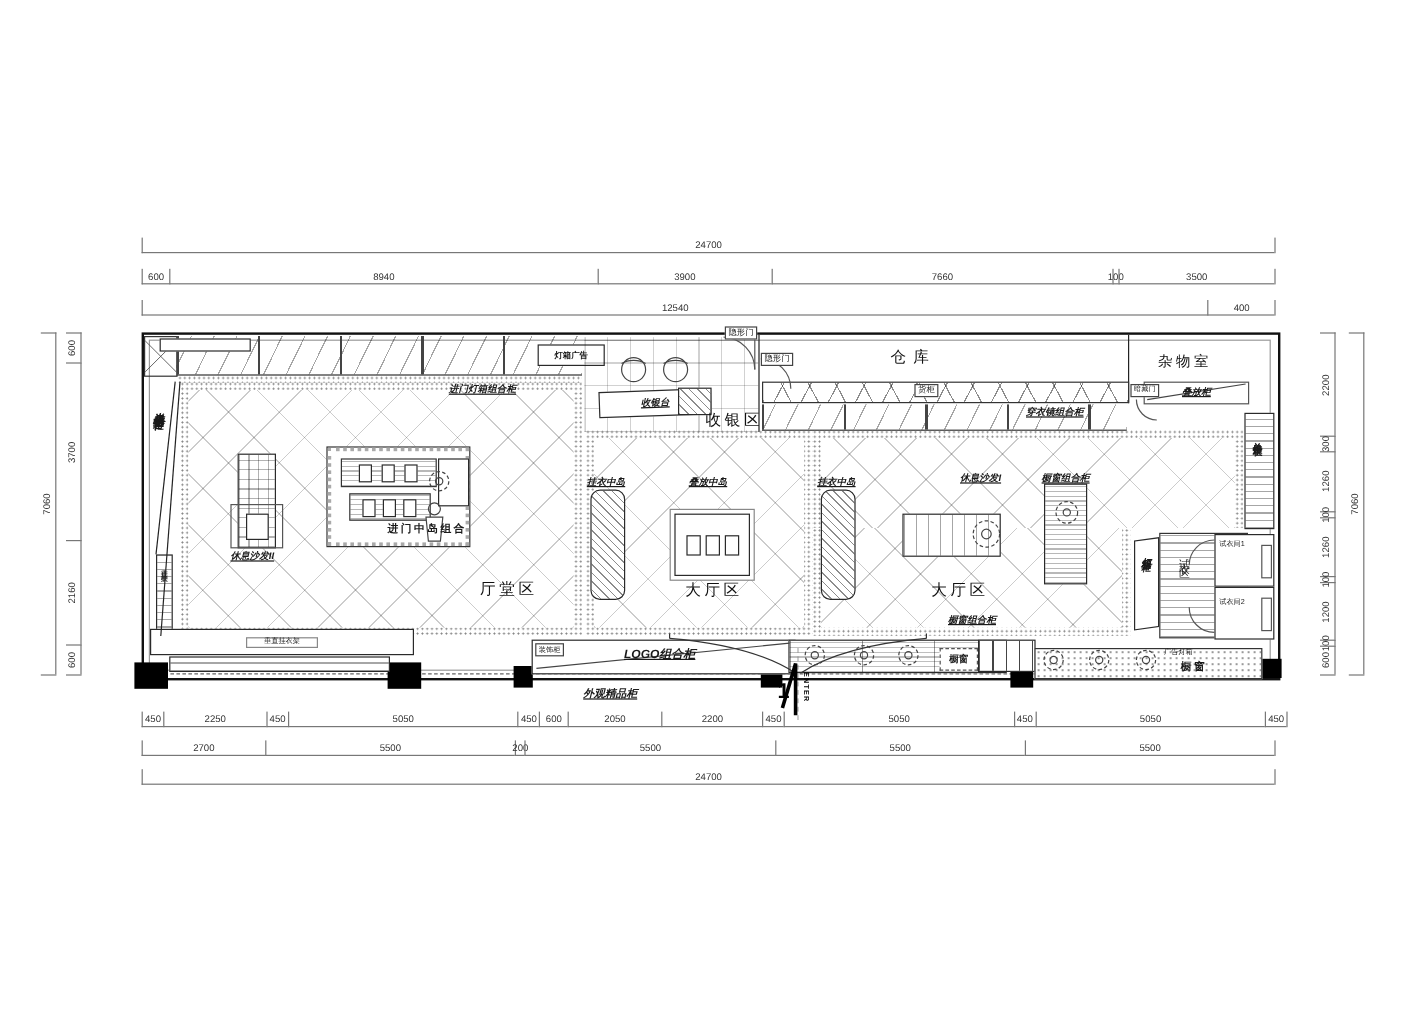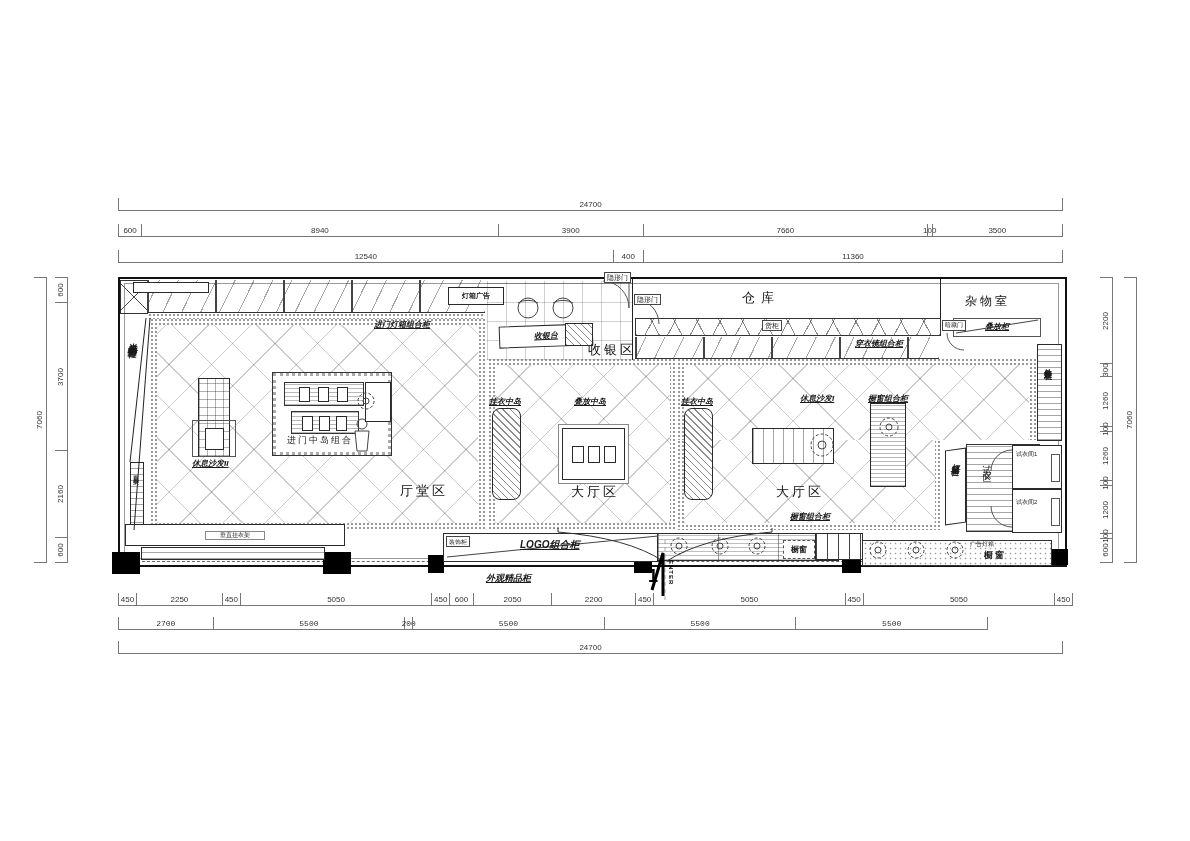--- a/index.html
+++ b/index.html
@@ -27,21 +27,21 @@
   .vlines{background-image:repeating-linear-gradient(90deg, rgba(0,0,0,.35) 0 1px, transparent 1px 10px);}
   .hatch45{background-image:repeating-linear-gradient(45deg, rgba(0,0,0,.45) 0 1px, transparent 1px 5px);}
   .gridsmall{background-image:
      repeating-linear-gradient(0deg, rgba(0,0,0,.3) 0 1px, transparent 1px 8px),
      repeating-linear-gradient(90deg, rgba(0,0,0,.3) 0 1px, transparent 1px 8px);}
   .xbox{background-image:
      linear-gradient(45deg, transparent calc(50% - .5px), #444 50%, transparent calc(50% + .5px)),
      linear-gradient(-45deg, transparent calc(50% - .5px), #444 50%, transparent calc(50% + .5px));}
   
   .lbl{font-weight:bold;font-style:italic;text-decoration:underline;font-size:8px;white-space:nowrap;line-height:10px;}
-  .lbl2{font-weight:normal;font-size:9px;white-space:nowrap;letter-spacing:2px;line-height:10px;}
+  .lbl2{font-weight:bold;font-size:9px;white-space:nowrap;letter-spacing:2px;line-height:10px;margin-left:36px;}
   .area{font-size:13px;letter-spacing:3px;white-space:nowrap;color:#111;line-height:14px;}
   .boxlbl{position:absolute;border:1px solid #444;background:#fff;font-size:7px;padding:0 2px;white-space:nowrap;line-height:9px;}
   .tiny{font-size:6px;white-space:nowrap;line-height:7px;color:#222;}
   .vtext{writing-mode:vertical-rl;text-orientation:upright;letter-spacing:1px;}
   
   .dimchain{position:absolute;display:flex;color:#333;}
   .dimchain.h .seg{flex:0 1 0;position:relative;border-left:1px solid #777;border-bottom:1px solid #777;min-width:2px;}
   .dimchain.h::after{content:"";border-left:1px solid #777;}
   .dimchain.h .dlab{position:absolute;bottom:1px;left:50%;transform:translateX(-50%);font-size:8px;white-space:nowrap;}
   .dimchain.v{flex-direction:column;}
@@ -306,23 +306,20 @@
       <span class="dlab">3500</span>
     </div>
   </div>
 <div class="dimchain h" style="left:118px;top:250px;width:945px;height:13px;">
     <div class="seg" style="flex-grow: 12540; padding-left: 32px;">
       <span class="dlab">12540</span>
     </div>
     <div class="seg" style="flex-grow: 800;">
       <span class="dlab">400</span>
     </div>
-    <div class="seg" style="flex-grow: 11360;">
-      <span class="dlab">11360</span>
-    </div>
   </div>
 <div class="dimchain h" style="left:118px;top:593px;width:955px;height:13px;">
     <div class="seg" style="flex-grow: 450;">
       <span class="dlab">450</span>
     </div>
     <div class="seg" style="flex-grow: 2250;">
       <span class="dlab">2250</span>
     </div>
     <div class="seg" style="flex-grow: 450;">
       <span class="dlab">450</span>
@@ -351,21 +348,21 @@
     <div class="seg" style="flex-grow: 450;">
       <span class="dlab">450</span>
     </div>
     <div class="seg" style="flex-grow: 5050;">
       <span class="dlab">5050</span>
     </div>
     <div class="seg" style="flex-grow: 450;">
       <span class="dlab">450</span>
     </div>
   </div>
-<div class="dimchain h" style="left:118px;top:617px;width:870px;height:13px;font-family:Liberation Mono, monospace;">
+<div class="dimchain h" style="left:118px;top:617px;width:945px;height:13px;">
     <div class="seg" style="flex-grow: 2700;">
       <span class="dlab">2700</span>
     </div>
     <div class="seg" style="flex-grow: 5500;">
       <span class="dlab">5500</span>
     </div>
     <div class="seg" style="flex-grow: 200;">
       <span class="dlab">200</span>
     </div>
     <div class="seg" style="flex-grow: 5500;">

